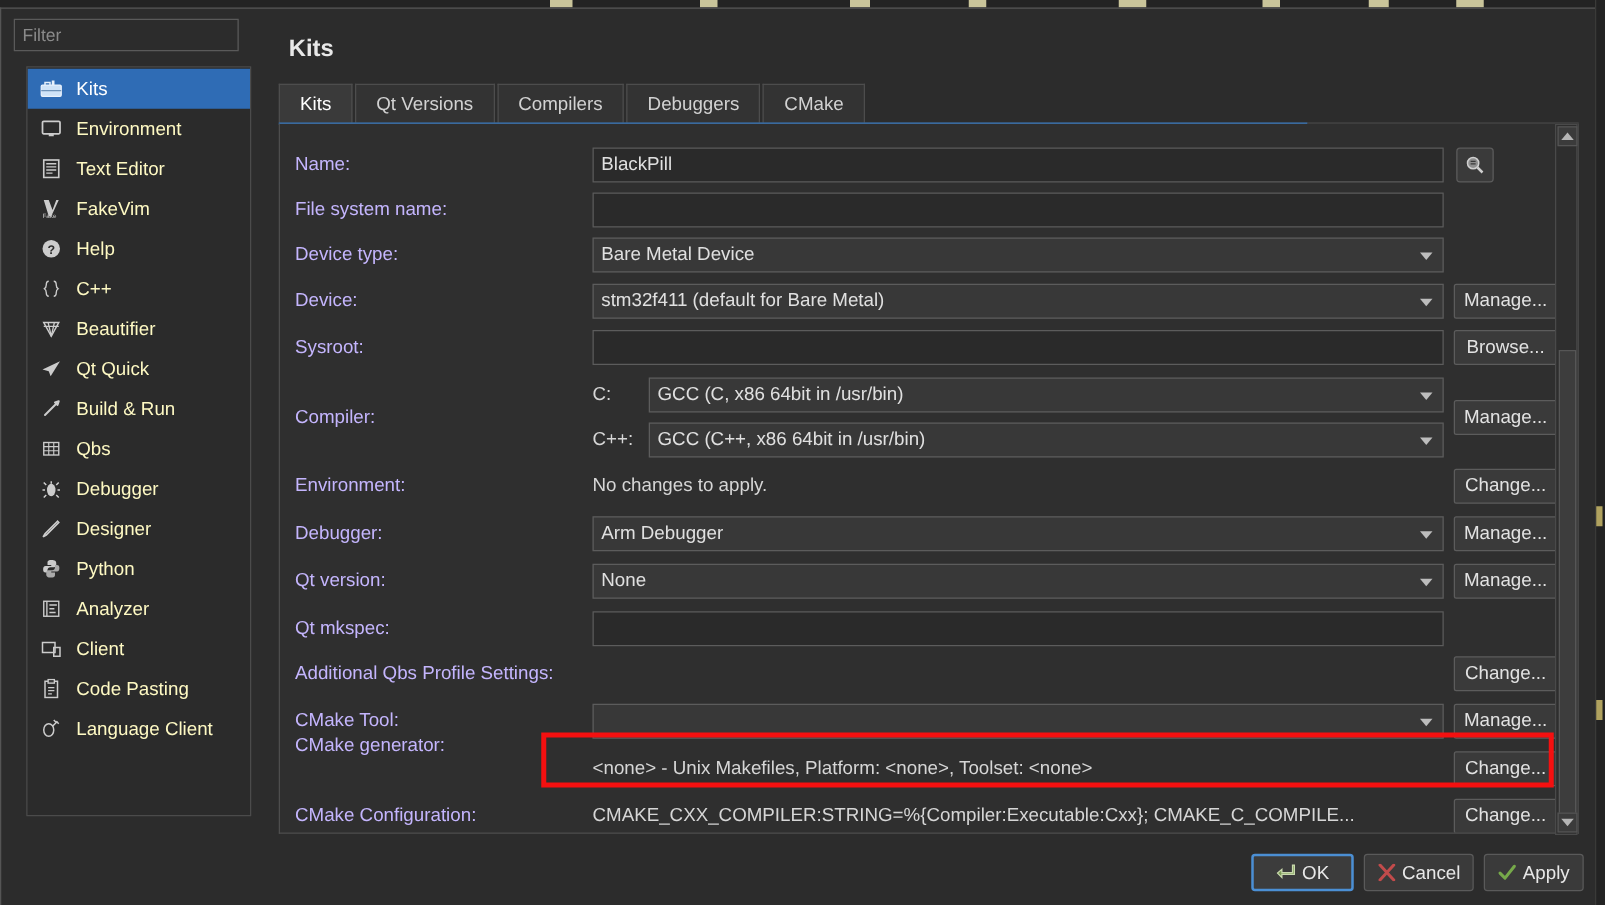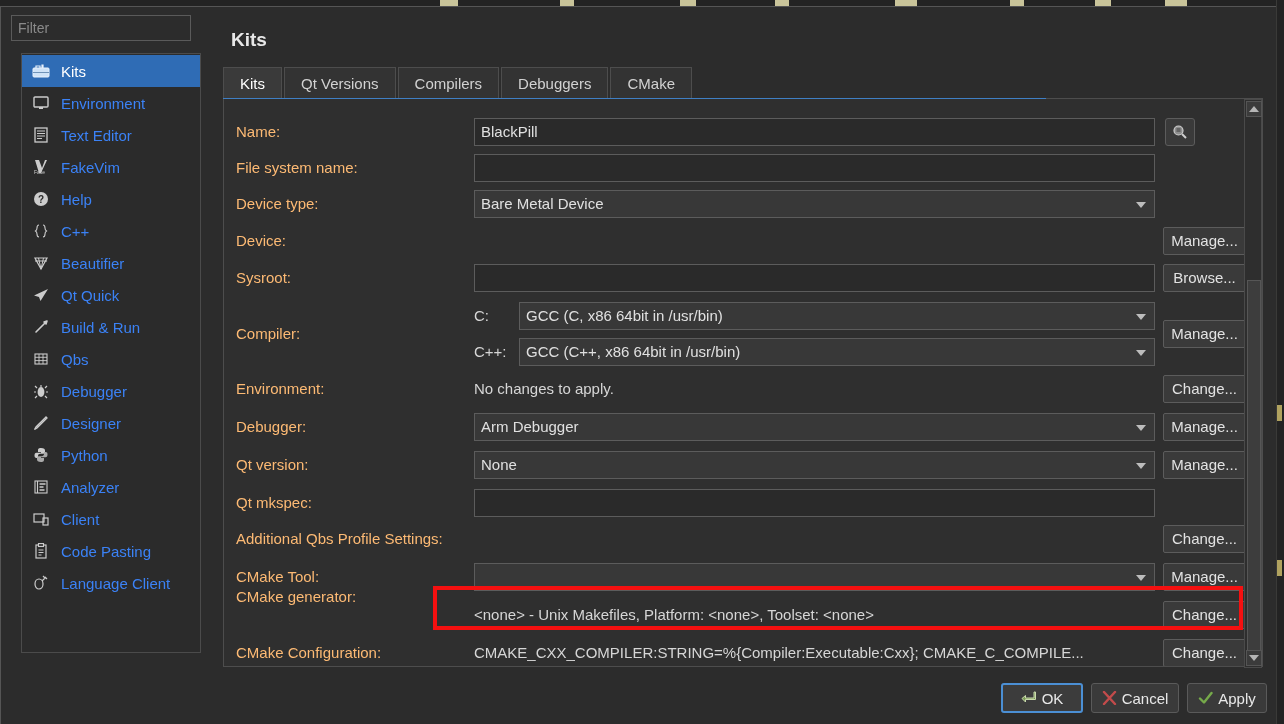--- a/index.html
+++ b/index.html
@@ -65,21 +65,21 @@
     width: 180px; height: 600px;
     border: 1px solid #4b4b4b;
     background: #2b2b2b;
     padding-top: 1px;
     overflow: hidden;
   }
   .nav-item {
     display: flex; align-items: center;
     height: 32px;
     padding-left: 8px;
-    color: #3b82f6;
+    color: #fef9c3;
     font-size: 15px;
     cursor: default;
   }
   .nav-item.selected { background: #2f6cb5; color: #ffffff; }
   .nav-ico {
     width: 22px; height: 20px;
     margin-right: 9px;
     display: inline-flex; align-items: center; justify-content: center;
     flex: 0 0 22px;
   }
@@ -131,21 +131,21 @@
     border-top: none;
     background: #2f2f2f;
     overflow: hidden;
   }
   .formarea {
     position: absolute; left: 0; top: 0;
     width: 1022px; height: 566px;
   }
   .lbl {
     position: absolute;
-    color: #fdba74;
+    color: #c4b5fd;
     font-size: 15px;
     white-space: nowrap;
     line-height: 28px;
   }
   .plain {
     position: absolute;
     color: #d6d6d6;
     font-size: 15px;
     line-height: 28px;
     white-space: nowrap;
@@ -497,20 +497,24 @@
           <div class="lbl" style="left:12px; top:55px;">File system name:</div>
           <div class="input" style="left:250px; top:55px; width:681px;"></div>
 
           <div class="lbl" style="left:12px; top:91px;">Device type:</div>
           <div class="combo" style="left:250px; top:91px; width:681px;">
             <span>Bare Metal Device</span>
             <span class="arrow"></span>
           </div>
 
           <div class="lbl" style="left:12px; top:128px;">Device:</div>
+          <div class="combo" style="left:250px; top:128px; width:681px;">
+            <span>stm32f411 (default for Bare Metal)</span>
+            <span class="arrow"></span>
+          </div>
           <div class="btn" style="left:939px; top:128px; width:83px;">Manage...</div>
 
           <div class="lbl" style="left:12px; top:165px;">Sysroot:</div>
           <div class="input" style="left:250px; top:165px; width:681px;"></div>
           <div class="btn" style="left:939px; top:165px; width:83px;">Browse...</div>
 
           <div class="lbl" style="left:12px; top:221px;">Compiler:</div>
           <div class="plain" style="left:250px; top:203px;">C:</div>
           <div class="combo" style="left:295px; top:203px; width:636px;">
             <span>GCC (C, x86 64bit in /usr/bin)</span>

